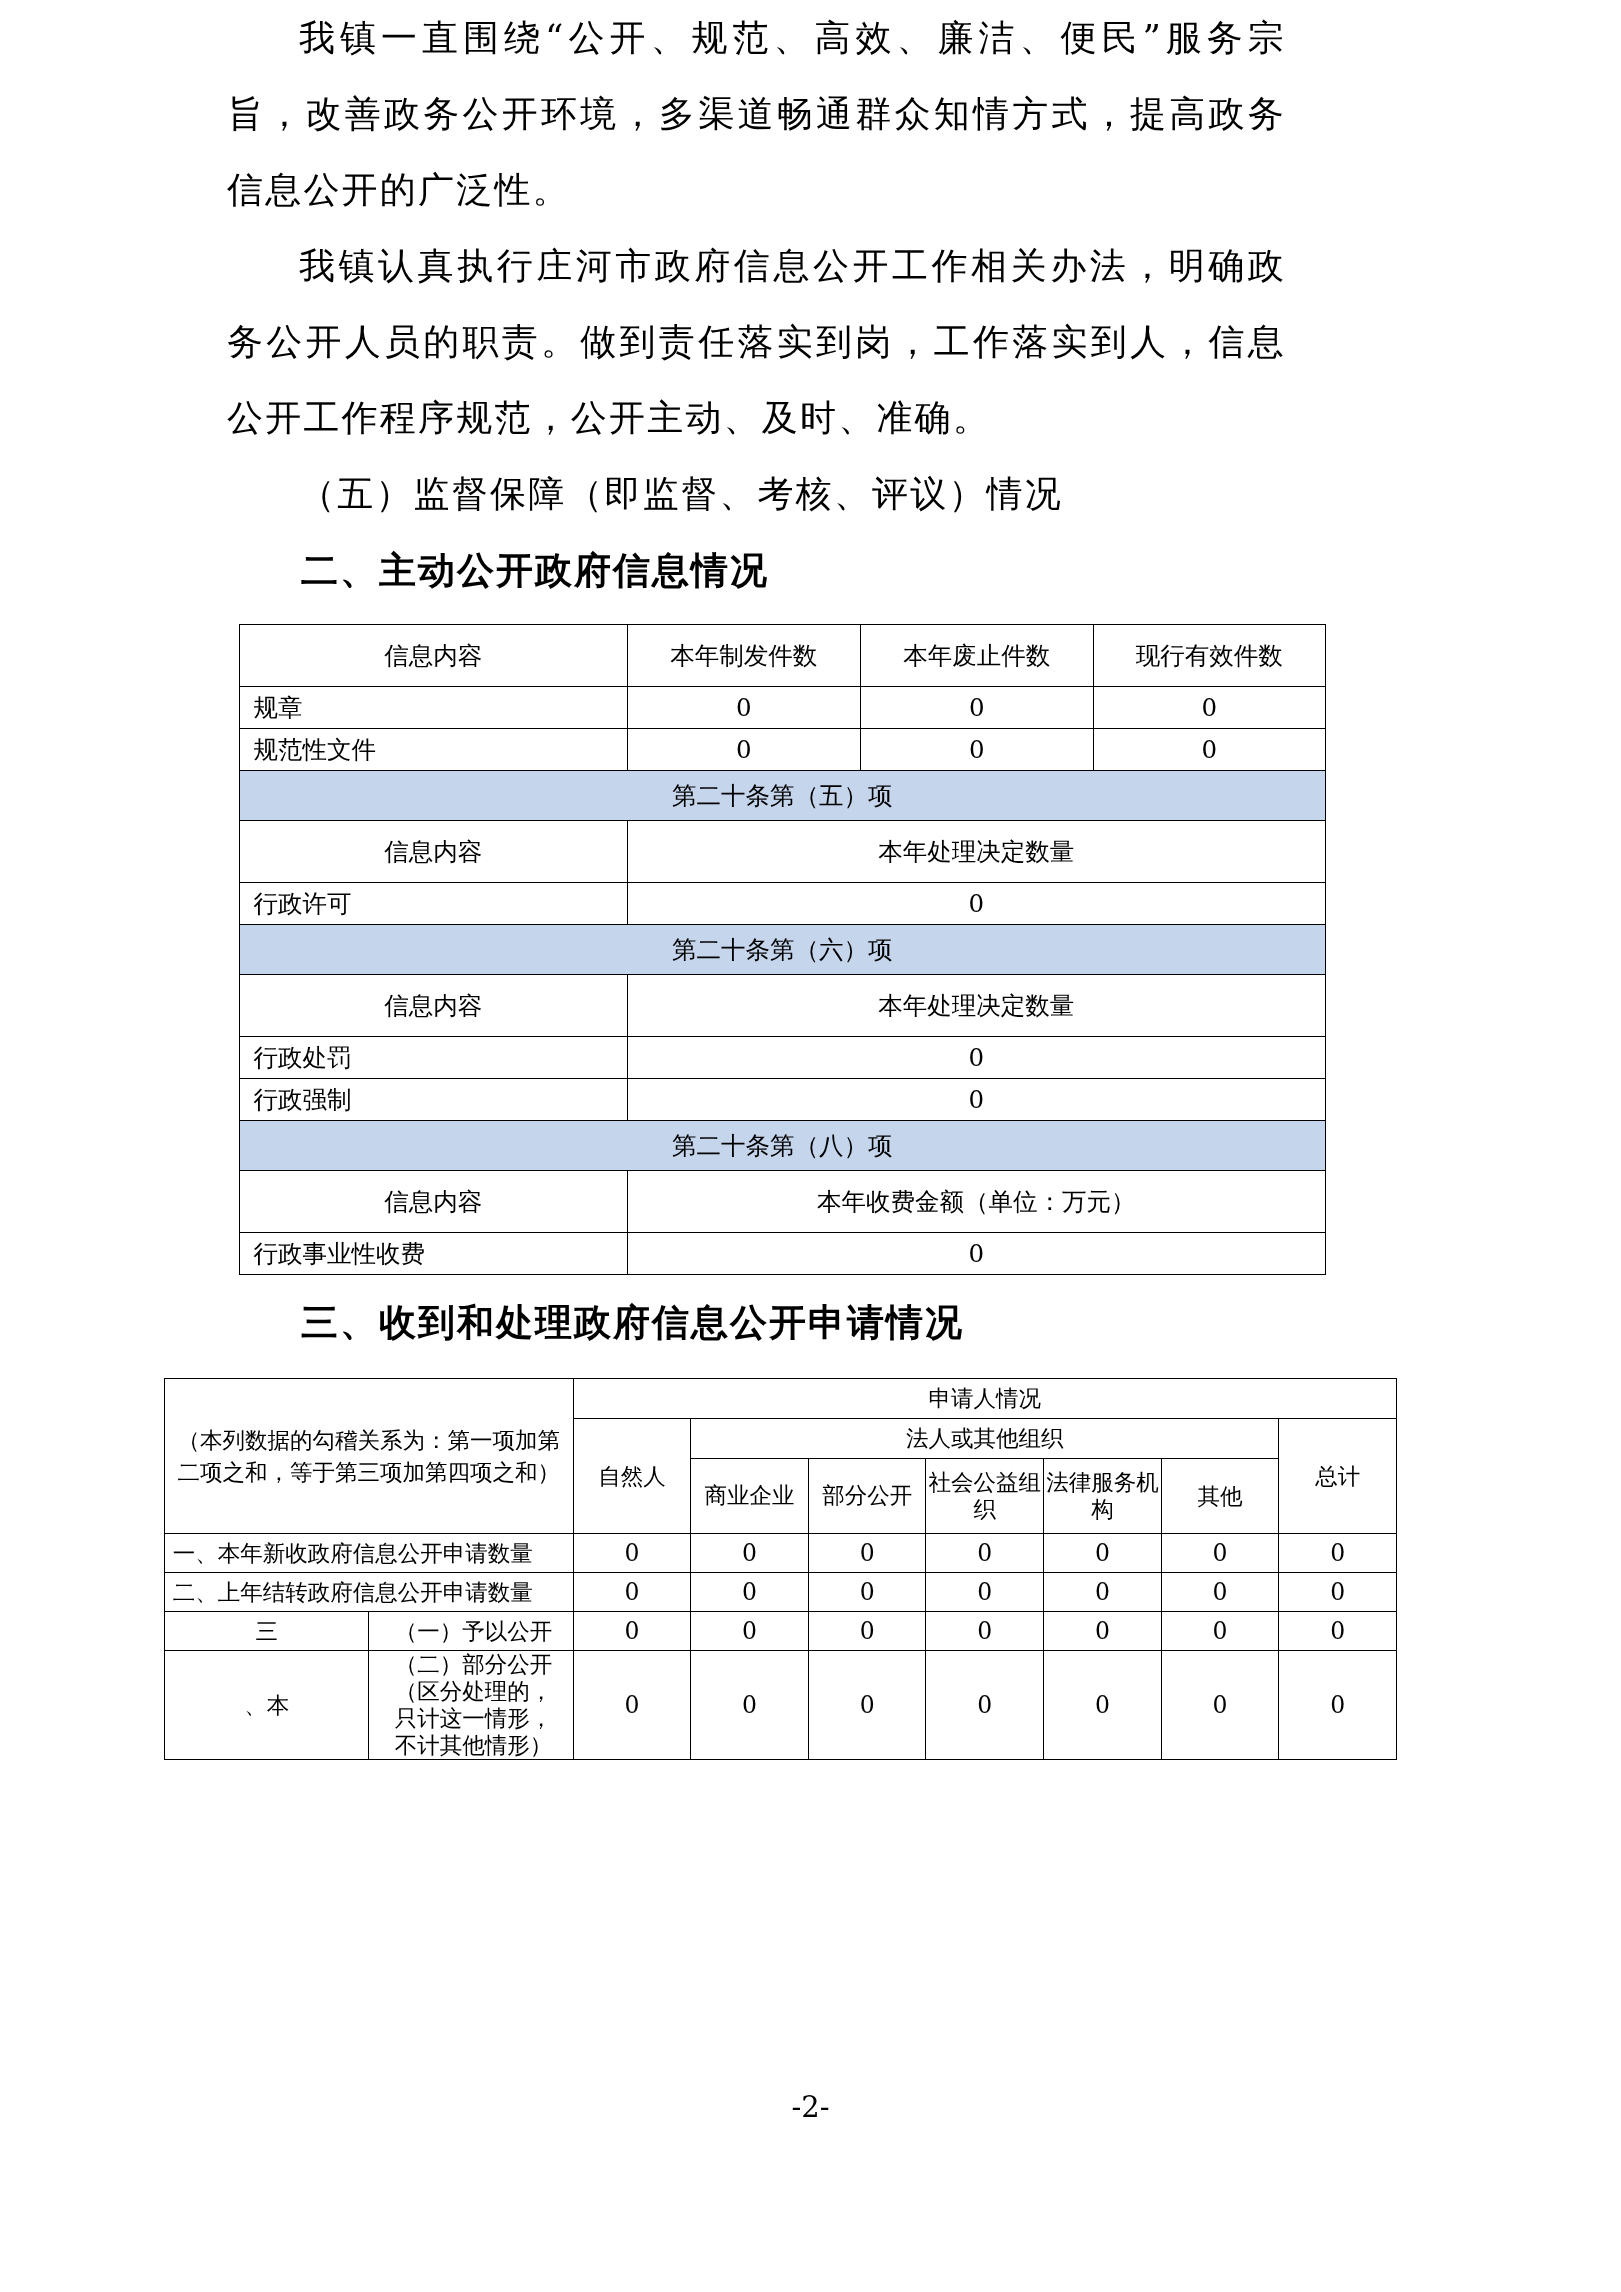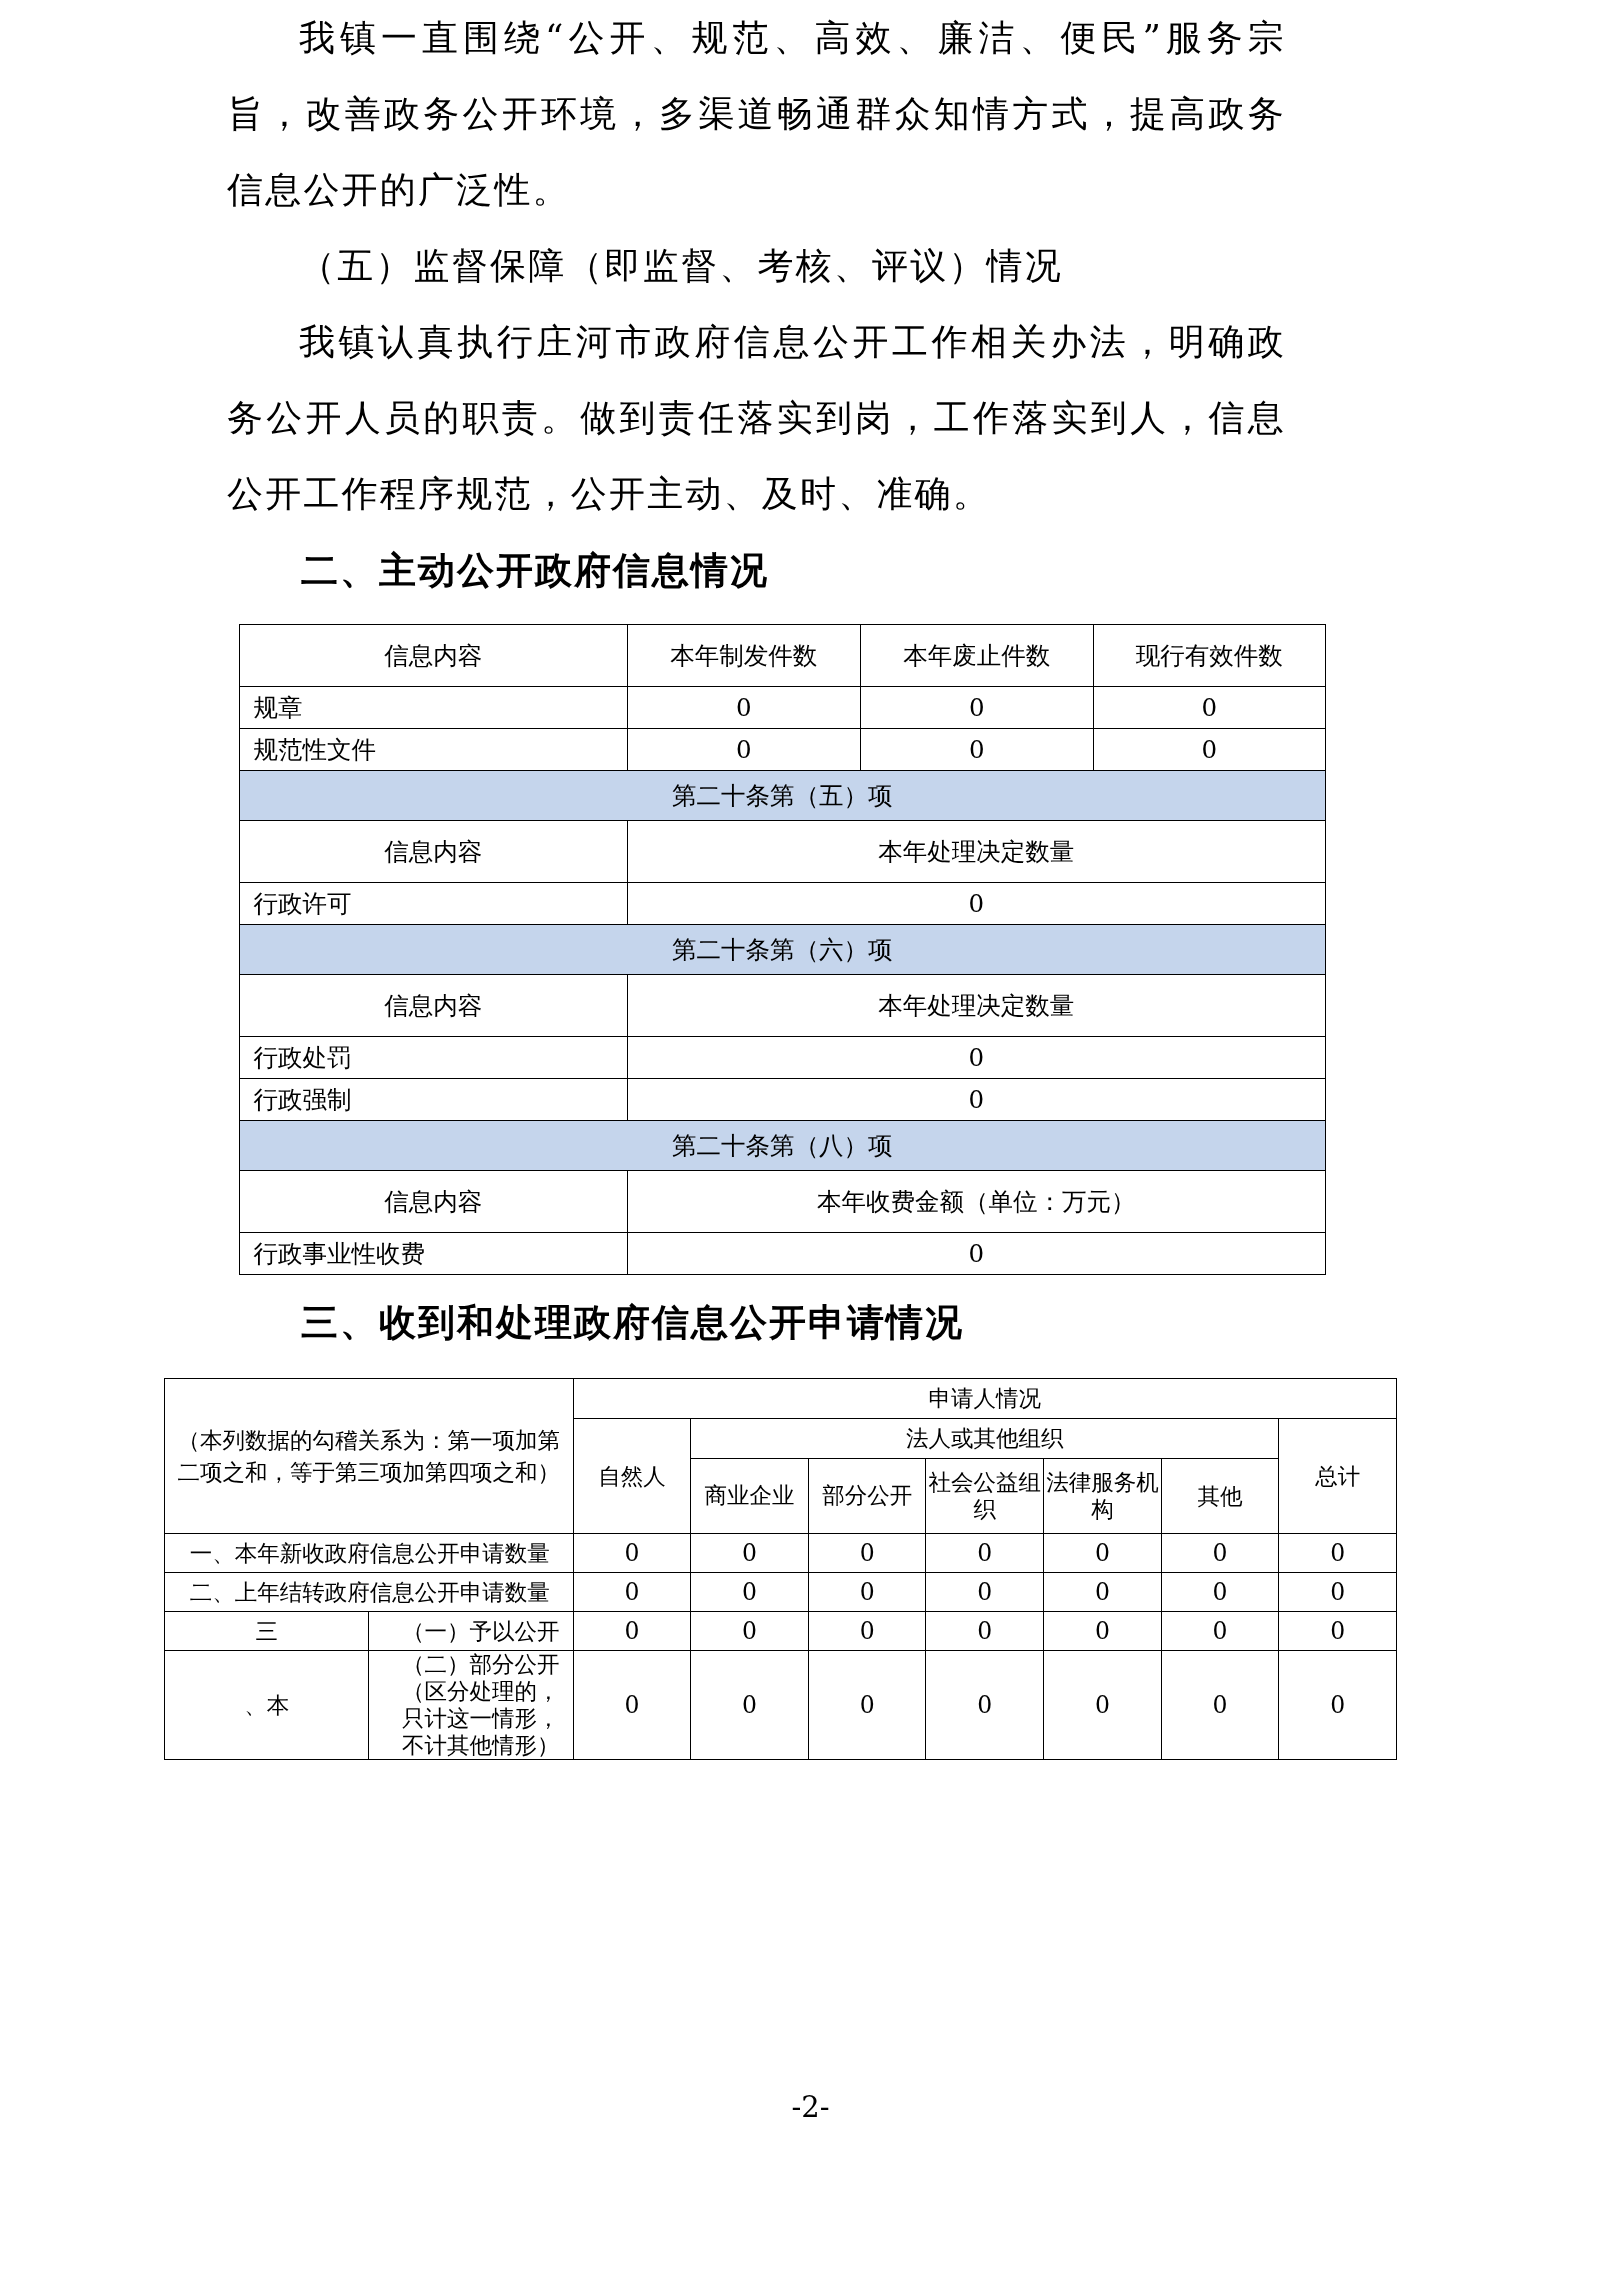--- a/index.html
+++ b/index.html
@@ -95,21 +95,21 @@
     font-size: 22.5px;
   }
   .tbl-apply td {
     line-height: 1.3;
     margin-top: 24px;
   }
   .tbl-apply .hdr-tall {
     height: 39px;
   }
   .tbl-apply .row-label {
-    text-align: center;
+    text-align: left;
     padding: 0 5.9px 0 7.8px;
     font-size: 22.5px;
     line-height: 1.3;
   }
   .tbl-apply .vlabel {
     width: 43px;
     font-size: 22.5px;
     line-height: 1.18;
     padding: 3.9px 2px;
   }
@@ -133,23 +133,23 @@
   }
 </style>
 </head>
 <body>
 
 <div class="page">
   <div class="content">
 
     <p class="para">我镇一直围绕“公开、规范、高效、廉洁、便民”服务宗旨，改善政务公开环境，多渠道畅通群众知情方式，提高政务信息公开的广泛性。</p>
 
+    <p class="para">我镇认真执行庄河市政府信息公开工作相关办法，明确政务公开人员的职责。做到责任落实到岗，工作落实到人，信息公开工作程序规范，公开主动、及时、准确。</p>
+
     <p class="para sub-head">（五）监督保障（即监督、考核、评议）情况</p>
-
-    <p class="para">我镇认真执行庄河市政府信息公开工作相关办法，明确政务公开人员的职责。做到责任落实到岗，工作落实到人，信息公开工作程序规范，公开主动、及时、准确。</p>
 
     <h2 class="sec-head">二、主动公开政府信息情况</h2>
 
     <table class="tbl-main">
       <tbody>
 
         <tr>
           <td class="hdr" style="width:387px">信息内容</td>
           <td class="hdr" style="width:232px">本年制发件数</td>
           <td class="hdr" style="width:232px">本年废止件数</td>

